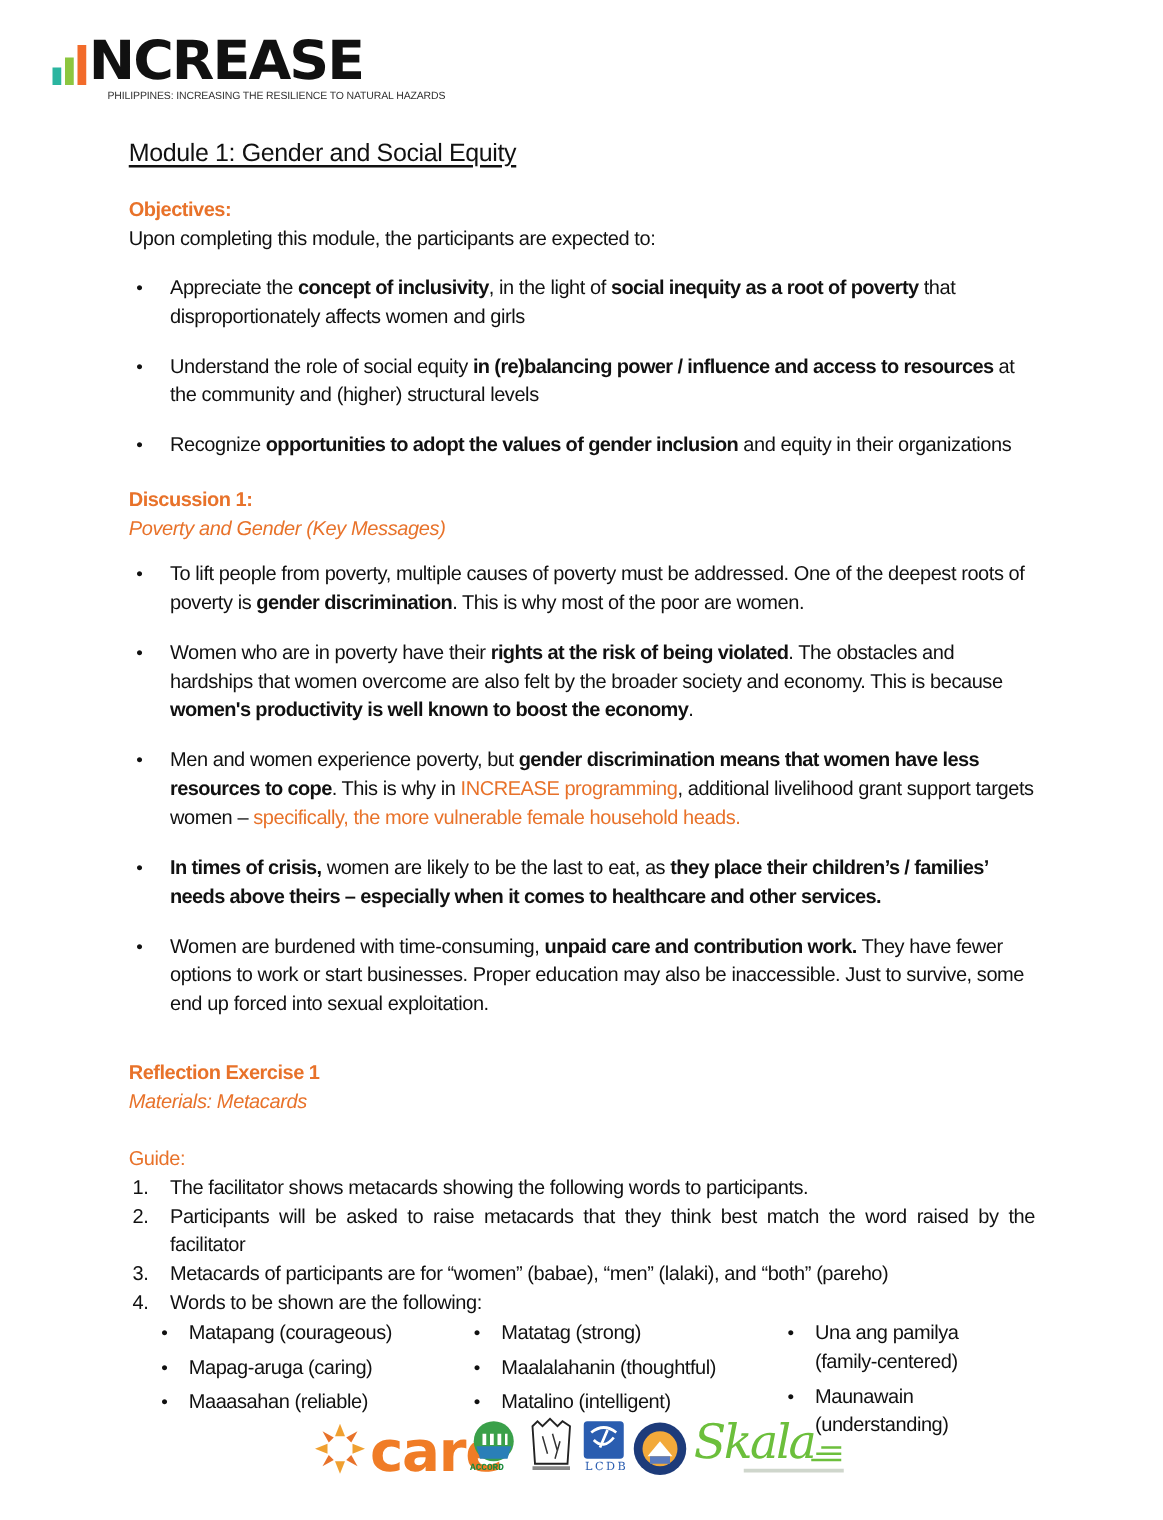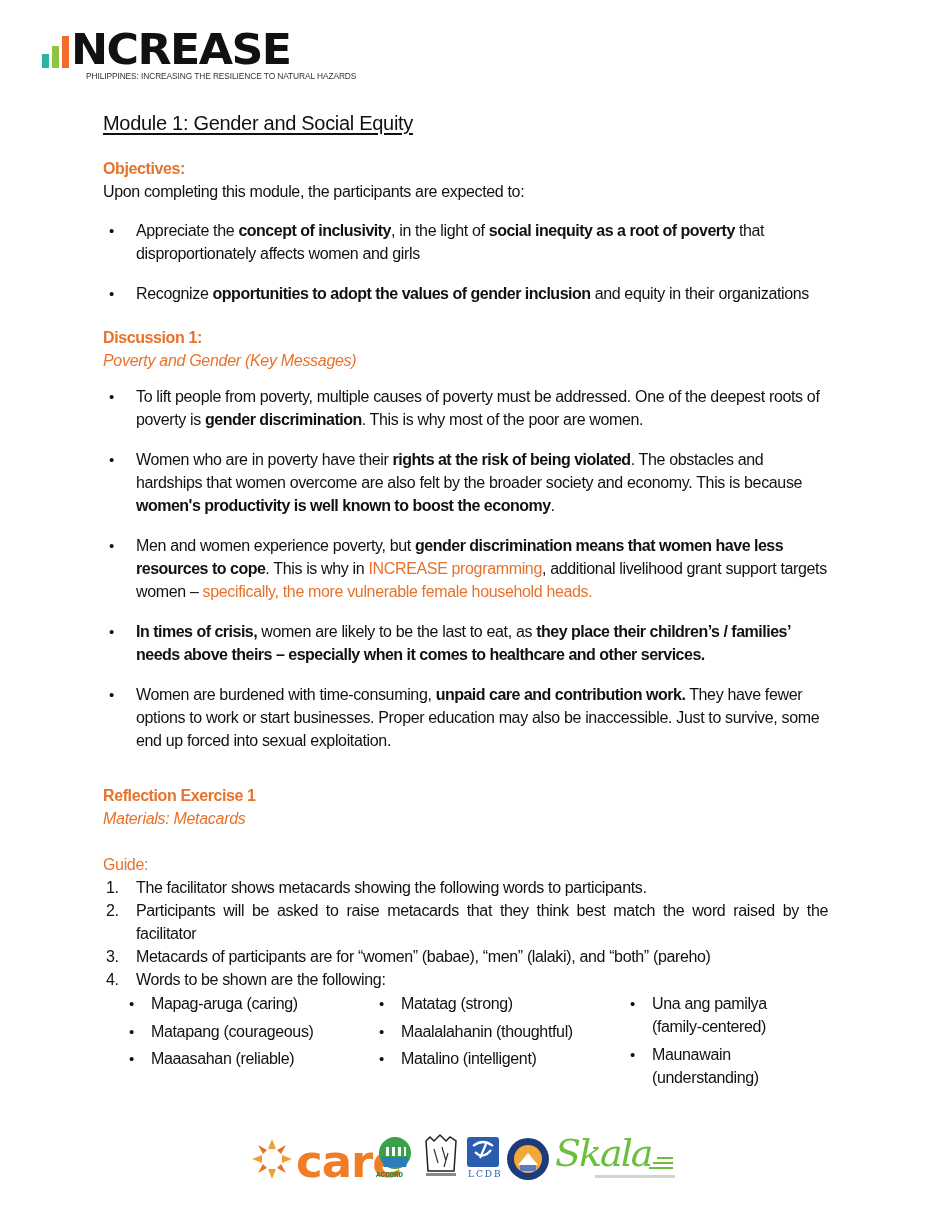--- a/index.html
+++ b/index.html
@@ -56,20 +56,21 @@
 </div>
 
 <div class="content narrow">
   <div class="subtitle">Module 1: Gender and Social Equity</div>
 
   <div style="height:21px"></div>
   <div class="sec-head">Objectives:</div>
   <p>Upon completing this module, the participants are expected to:</p>
   <ul class="bul" style="margin-top:-1px;">
     <li><span>Appreciate the </span><b>concept of inclusivity</b><span>, in the light of </span><b>social inequity as a root of poverty</b><span> that disproportionately affects women and girls</span></li>
+    <li><span>Understand the role of social equity </span><b>in (re)balancing power / influence and access to resources</b><span> at the community and (higher) structural levels</span></li>
     <li><span>Recognize </span><b>opportunities to adopt the values of gender inclusion</b><span> and equity in their organizations</span></li>
   </ul>
 
   <div style="height:21px"></div>
   <div class="sec-head">Discussion 1:</div>
   <div class="sec-italic">Poverty and Gender (Key Messages)</div>
   <ul class="bul" style="margin-top:-4px;">
     <li><span>To lift people from poverty, multiple causes of poverty must be addressed. One of the deepest roots of poverty is </span><b>gender discrimination</b><span>. This is why most of the poor are women.</span></li>
     <li><span>Women who are in poverty have their </span><b>rights at the risk of being violated</b><span>. The obstacles and hardships that women overcome are also felt by the broader society and economy. This is because </span><b>women's productivity is well known to boost the economy</b><span>.</span></li>
     <li><span>Men and women experience poverty, but </span><b>gender discrimination means that women have less resources to cope</b><span>. This is why in </span><span class="orange">INCREASE programming</span><span>, additional livelihood grant support targets women – </span><span class="orange">specifically, the more vulnerable female household heads.</span></li>
@@ -84,22 +85,22 @@
   <div class="guide">Guide:</div>
   <ol class="num">
     <li><span class="n">1.</span><span>The facilitator shows metacards showing the following words to participants.</span></li>
     <li><span class="n">2.</span><span>Participants will be asked to raise metacards that they think best match the word raised by the facilitator</span></li>
     <li><span class="n">3.</span><span>Metacards of participants are for “women” (babae), “men” (lalaki), and “both” (pareho)</span></li>
     <li><span class="n">4.</span><span>Words to be shown are the following:</span></li>
   </ol>
 
   <div class="words">
     <ul class="col1">
+      <li>Matapang (courageous)</li>
       <li>Mapag-aruga (caring)</li>
-      <li>Matapang (courageous)</li>
       <li>Maaasahan (reliable)</li>
     </ul>
     <ul class="col2">
       <li>Matatag (strong)</li>
       <li>Maalalahanin (thoughtful)</li>
       <li>Matalino (intelligent)</li>
     </ul>
     <ul class="col3">
       <li>Una ang pamilya (family-centered)</li>
       <li>Maunawain (understanding)</li>

